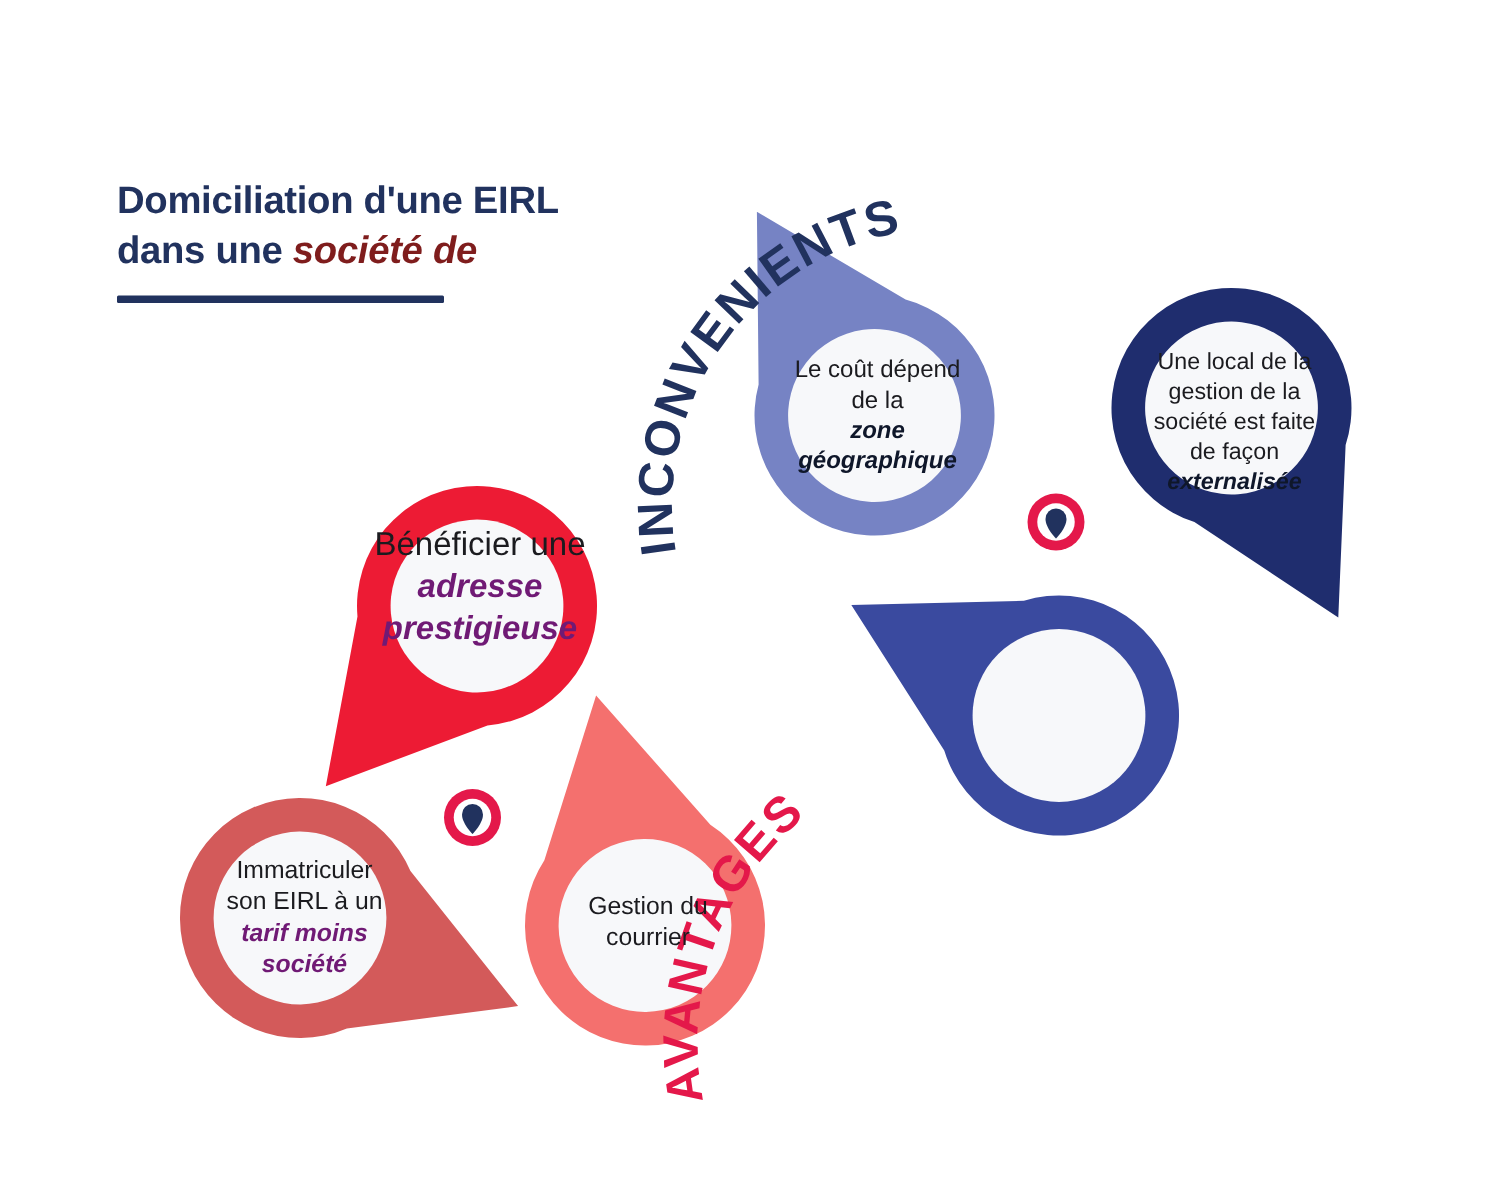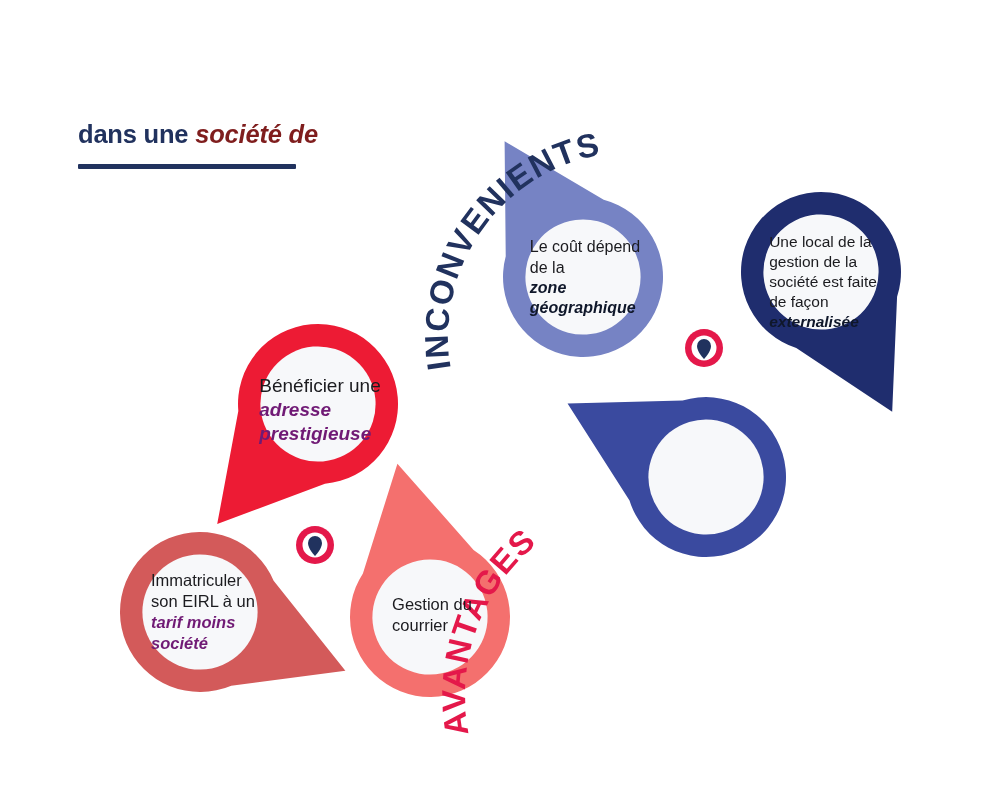--- a/index.html
+++ b/index.html
@@ -25,41 +25,45 @@
     margin-top:13px;width:218px;height:5px;background:#21325e;border-radius:1px;
   }
 
   
   svg#pins{position:absolute;left:0;top:0;width:1000px;height:800px;}
 
   
   .pin-text{
     position:absolute;
     display:flex;align-items:center;justify-content:center;
+    text-align:center;
     color:#1b1b1f;
     pointer-events:none;
   }
   .pin-text span{display:block;line-height:1.28;}
   .pin-text .em{font-style:italic;font-weight:bold;}
   .em-rose{color:#701a75;}
   .em-blue{color:#0f172a;}
 
-  .t-red1{left:235px;top:360px;width:170px;height:100px;font-size:19px;}
+  .t-red1{left:235px;top:341px;width:170px;height:100px;font-size:22px;}
   .t-red2{left:123px;top:552px;width:160px;height:120px;font-size:16.5px;}
   .t-red3{left:352px;top:575px;width:160px;height:80px;font-size:16.5px;}
   .t-blue1{left:505px;top:228px;width:160px;height:100px;font-size:16px;}
   .t-blue2{left:748px;top:212px;width:150px;height:140px;font-size:15.5px;}
   .t-blue3{left:630px;top:420px;width:155px;height:115px;font-size:16px;}
 </style>
 </head>
 <body>
 
 <div id="stage">
 
   <div class="title-block">
+    <div class="title-line">
+      <span>Domiciliation d'une EIRL</span>
+    </div>
     <div class="title-line">
       <span>dans une </span><span class="title-em">société de</span>
     </div>
     <div class="title-rule"></div>
   </div>
 
   <svg id="pins" viewBox="0 0 1000 800">
     <defs>
 
       <path id="pinShape" d="M -70.7 70.7

